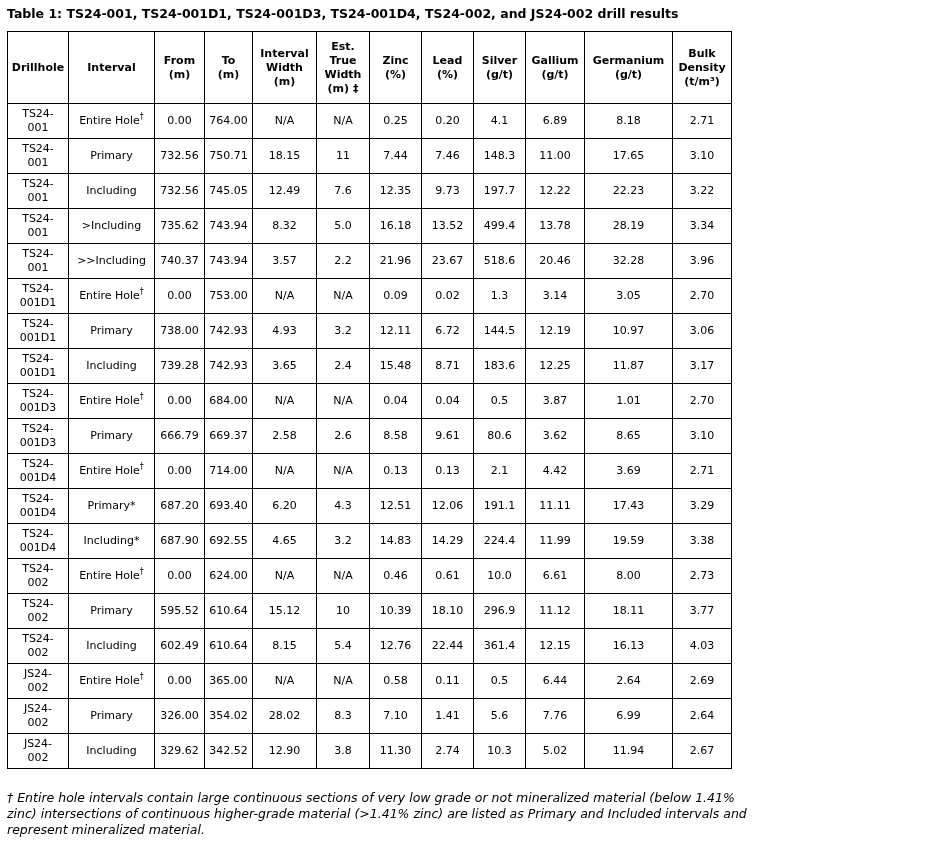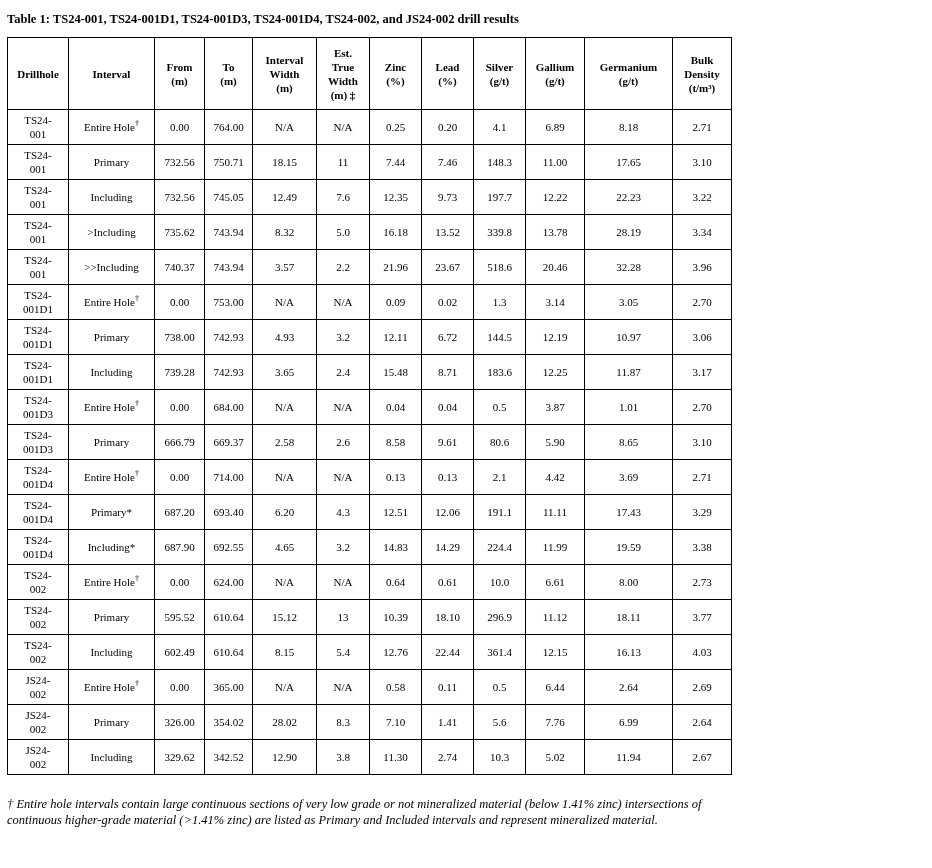--- a/index.html
+++ b/index.html
@@ -2,21 +2,21 @@
 <html><head>
 <meta charset="utf-8">
 <style>
   * { box-sizing: border-box; margin: 0; padding: 0; }
   html, body {
     width: 932px; height: 868px;
     background: #ffffff;
     color: #000000;
     font-family: "DejaVu Sans", sans-serif;
   }
-  .page { padding: 12px 0 0 7px; font-family: Liberation Serif, serif; }
+  .page { padding: 6px 0 0 7px; }
   .title {
     font-size: 12.5px;
     font-weight: bold;
     margin-bottom: 10px;
     white-space: nowrap;
   }
   table.drill {
     border-collapse: collapse;
     table-layout: fixed;
     width: 724px;
@@ -165,21 +165,21 @@
         <tr>
           <td>TS24-
 001</td>
           <td><span>&gt;Including</span></td>
           <td>735.62</td>
           <td>743.94</td>
           <td>8.32</td>
           <td>5.0</td>
           <td>16.18</td>
           <td>13.52</td>
-          <td>339.8</td>
+          <td>499.4</td>
           <td>13.78</td>
           <td>28.19</td>
           <td>3.34</td>
         </tr>
         <tr>
           <td>TS24-
 001</td>
           <td><span>&gt;&gt;Including</span></td>
           <td>740.37</td>
           <td>743.94</td>
@@ -256,21 +256,21 @@
           <td>TS24-
 001D3</td>
           <td><span>Primary</span></td>
           <td>666.79</td>
           <td>669.37</td>
           <td>2.58</td>
           <td>2.6</td>
           <td>8.58</td>
           <td>9.61</td>
           <td>80.6</td>
-          <td>5.90</td>
+          <td>3.62</td>
           <td>8.65</td>
           <td>3.10</td>
         </tr>
         <tr>
           <td>TS24-
 001D4</td>
           <td><span>Entire Hole</span><sup>†</sup></td>
           <td>0.00</td>
           <td>714.00</td>
           <td>N/A</td>
@@ -313,35 +313,35 @@
           <td>3.38</td>
         </tr>
         <tr>
           <td>TS24-
 002</td>
           <td><span>Entire Hole</span><sup>†</sup></td>
           <td>0.00</td>
           <td>624.00</td>
           <td>N/A</td>
           <td>N/A</td>
-          <td>0.64</td>
+          <td>0.46</td>
           <td>0.61</td>
           <td>10.0</td>
           <td>6.61</td>
           <td>8.00</td>
           <td>2.73</td>
         </tr>
         <tr>
           <td>TS24-
 002</td>
           <td><span>Primary</span></td>
           <td>595.52</td>
           <td>610.64</td>
           <td>15.12</td>
-          <td>13</td>
+          <td>10</td>
           <td>10.39</td>
           <td>18.10</td>
           <td>296.9</td>
           <td>11.12</td>
           <td>18.11</td>
           <td>3.77</td>
         </tr>
         <tr>
           <td>TS24-
 002</td>

